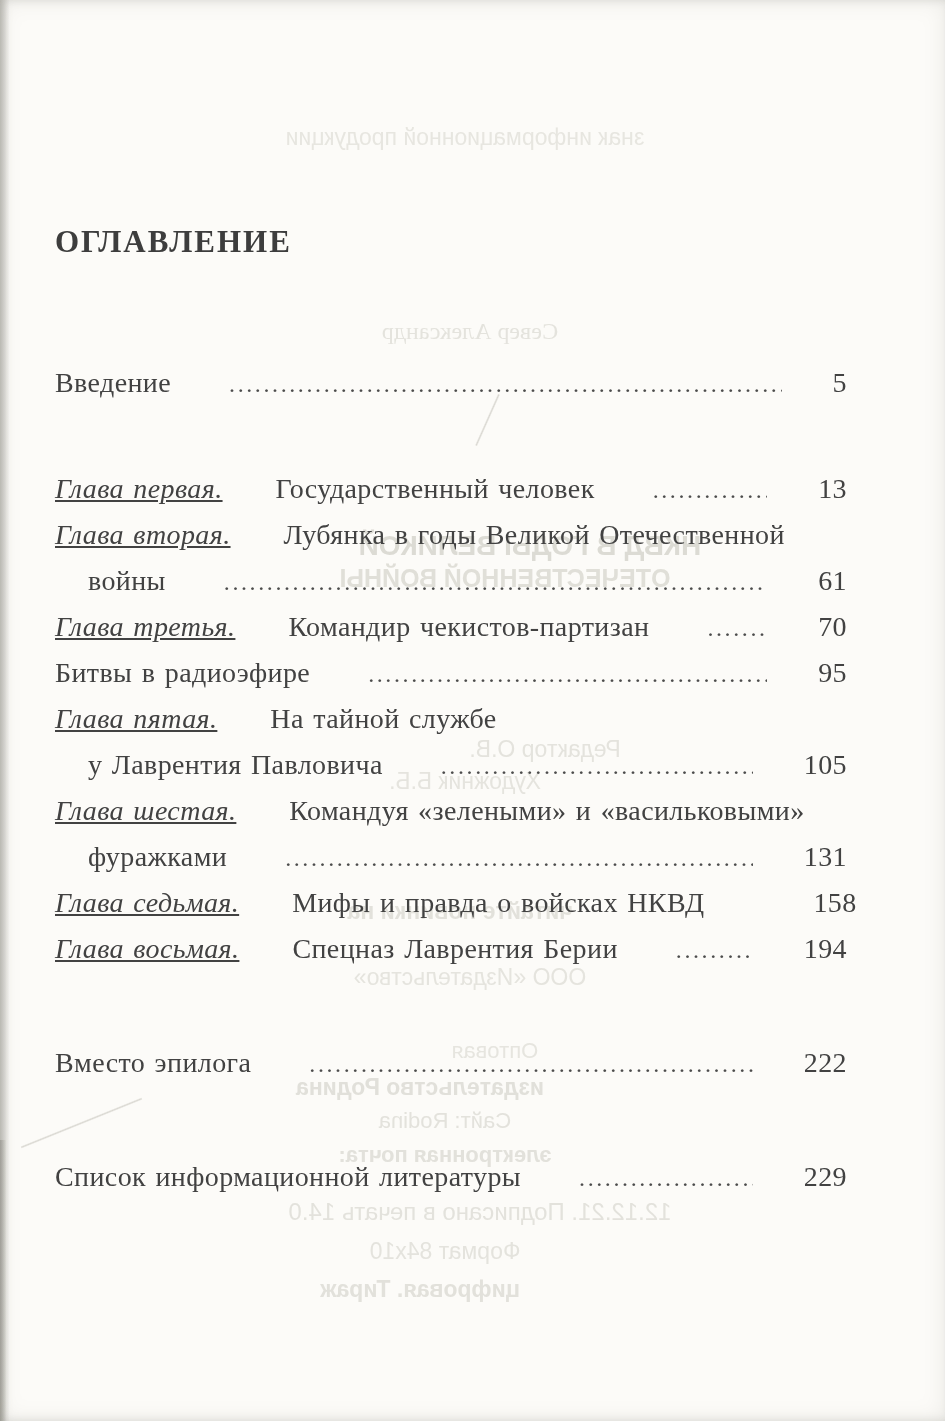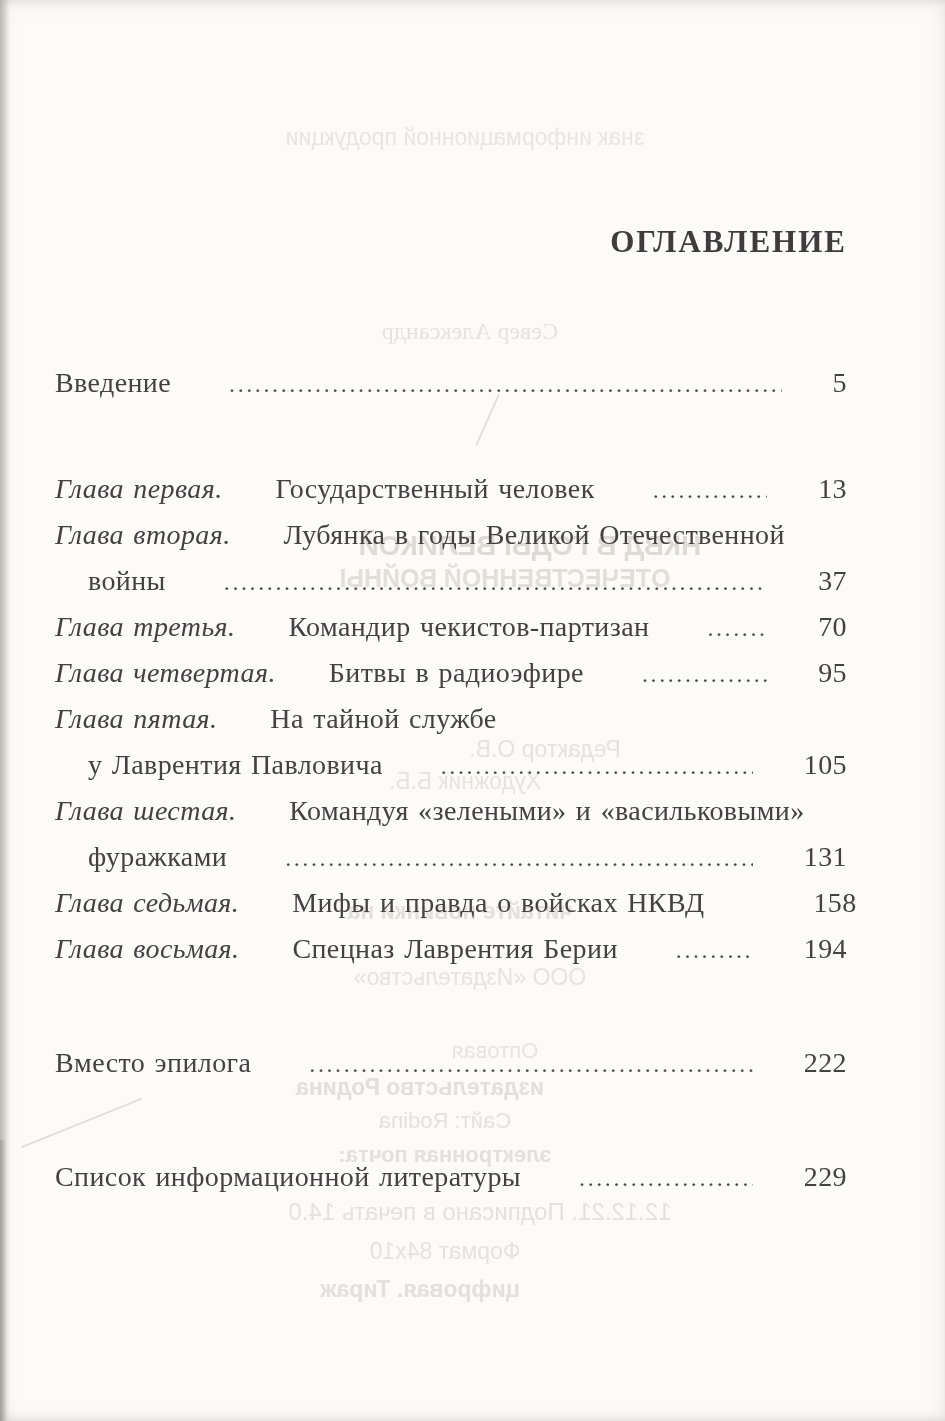--- a/index.html
+++ b/index.html
@@ -23,36 +23,36 @@
   .edge-left-low{
     position:absolute;left:0;top:1140px;width:7px;height:281px;
     background:linear-gradient(90deg, rgba(120,118,108,0.38), rgba(120,118,108,0) 90%);
   }
   .crease{position:absolute;pointer-events:none;background:linear-gradient(90deg,rgba(205,203,196,0) ,rgba(198,196,188,0.65),rgba(205,203,196,0));}
   .crease.c1{left:486px;top:392px;width:3px;height:56px;transform:rotate(24deg);}
   .crease.c2{left:80px;top:1058px;width:3px;height:130px;transform:rotate(68deg);}
 
   .title{
     position:absolute;left:55px;top:224px;width:792px;margin:0;
-    text-align:right;
+    text-align:left;
     font-size:31px;font-weight:bold;letter-spacing:2px;
     color:#3d3d3d;
   }
 
   .toc{position:absolute;left:55px;top:360px;width:792px;}
   .section + .section{margin-top:68px;}
   .section.after-intro{margin-top:60px;}
   .row{
     display:flex;align-items:baseline;
     height:46px;line-height:46px;
     font-size:28px;white-space:nowrap;
     letter-spacing:0.4px;word-spacing:2px;gap:42px;
   }
   .row.indent{padding-left:33px;}
-  .chapter{font-style:italic;margin-right:11px;}
+  .chapter{font-style:italic;margin-right:11px;text-decoration:underline;}
   .chapter:empty{display:none;}
   .leader{
     flex:1 1 auto;overflow:hidden;
     padding-left:16px;margin-right:9px;
     font-size:24px;letter-spacing:2.6px;color:#4c4c4c;
   }
   .leader::after{content:"..................................................................................................................................................................................";}
   .pagenum{flex:0 0 auto;}
 
   
@@ -107,30 +107,29 @@
   </div>
         <div class="row nopage">
     <span class="chapter">Глава вторая.</span>
     <span class="text">Лубянка в годы Великой Отечественной</span>
 
   </div>
         <div class="row indent">
 
     <span class="text">войны</span>
     <span class="leader"></span>
-    <span class="pagenum">37</span>
+    <span class="pagenum">61</span>
   </div>
         <div class="row">
     <span class="chapter">Глава третья.</span>
     <span class="text">Командир чекистов-партизан</span>
     <span class="leader"></span>
     <span class="pagenum">70</span>
   </div>
         <div class="row">
-    <span class="chapter">Глава четвертая.</span>
     <span class="text">Битвы в радиоэфире</span>
     <span class="leader"></span>
     <span class="pagenum">95</span>
   </div>
         <div class="row nopage">
     <span class="chapter">Глава пятая.</span>
     <span class="text">На тайной службе</span>
 
   </div>
         <div class="row indent">

